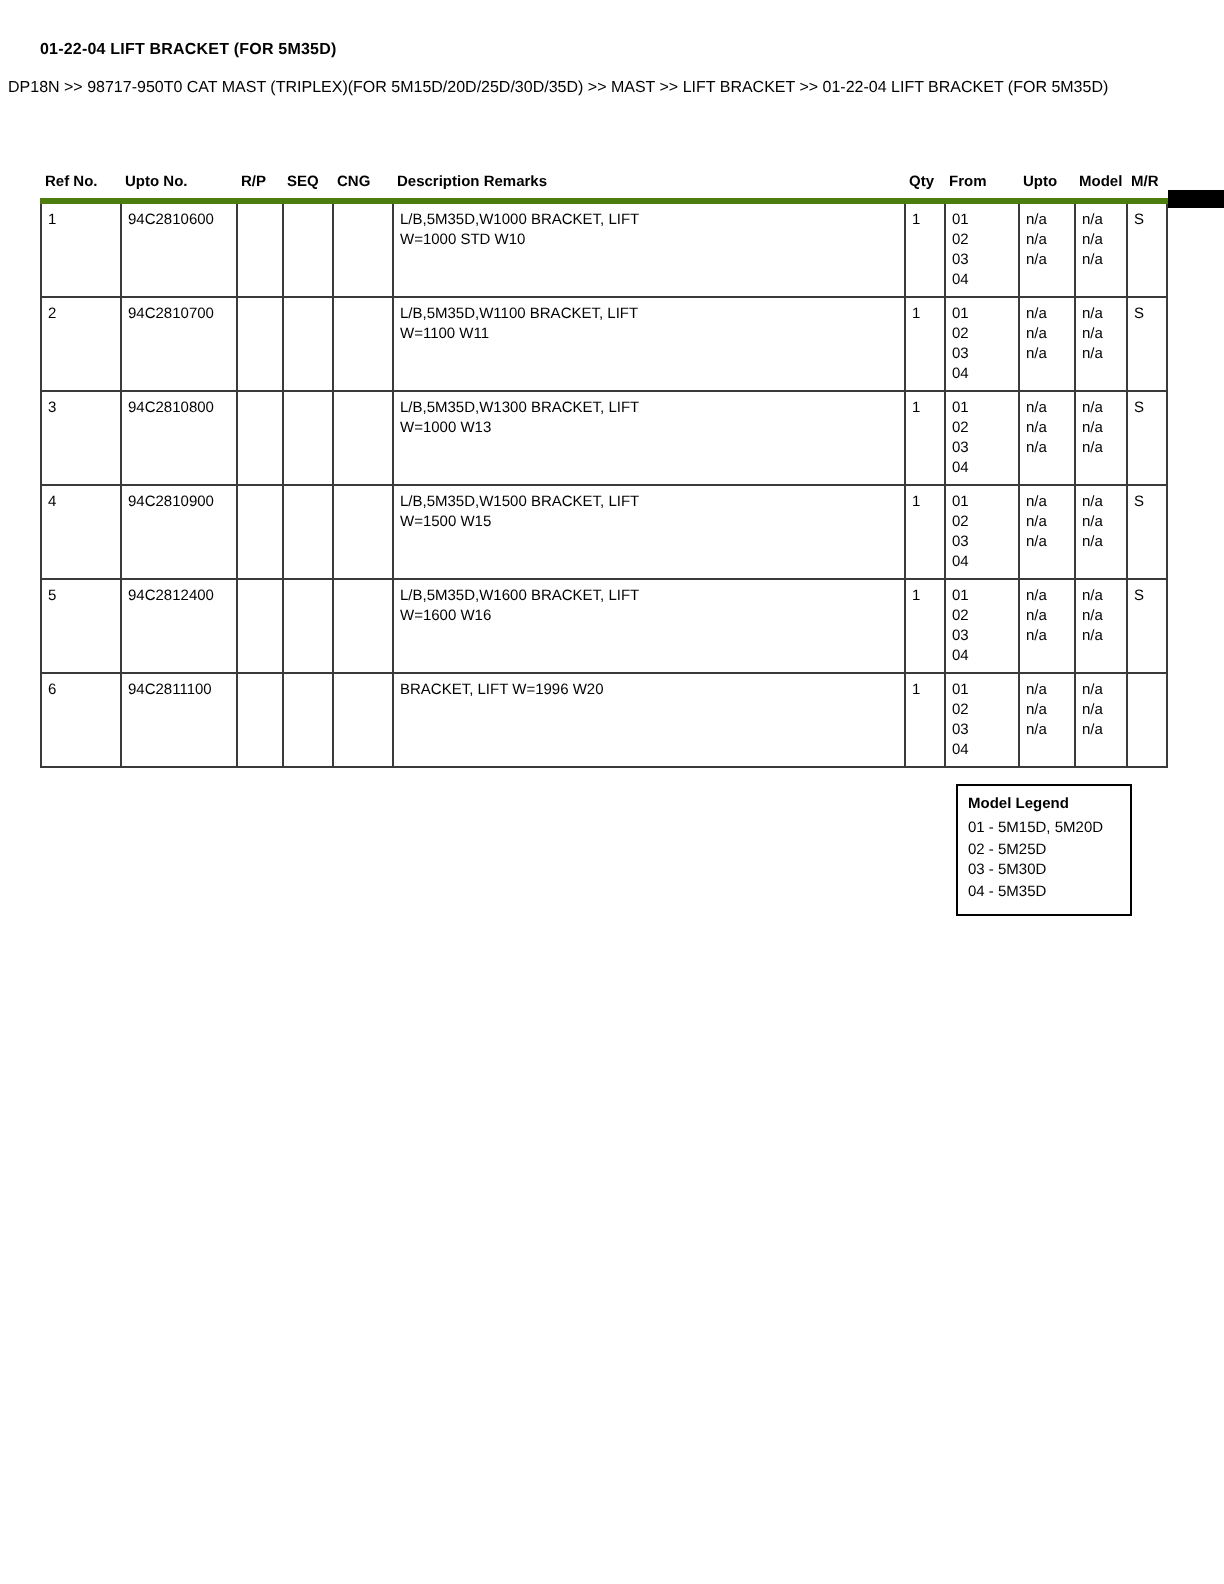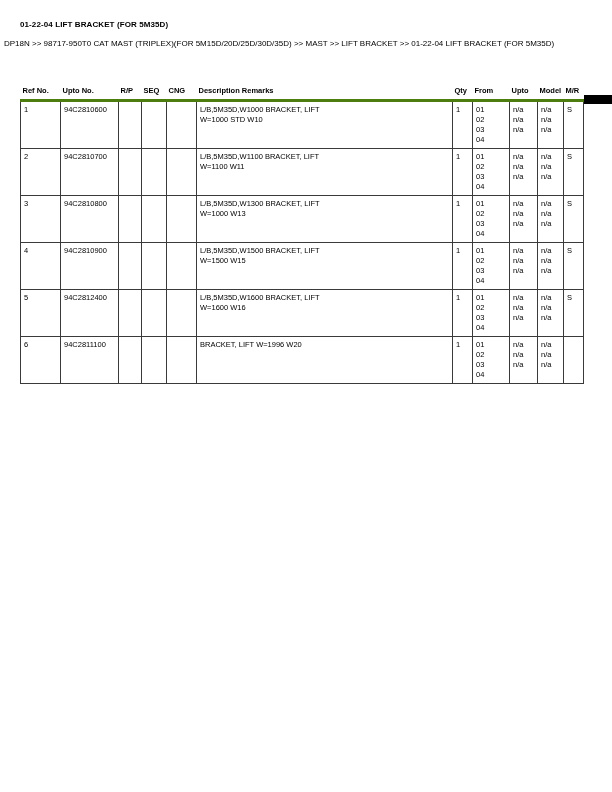--- a/index.html
+++ b/index.html
@@ -188,14 +188,23 @@
       <td>n/a
 n/a
 n/a</td>
       <td></td>
     </tr>
       </tbody>
   </table>
 
   <div class="edge-mark"></div>
 
+  <div class="legend-box">
+    <div class="legend-title">Model Legend</div>
+    <div id="legend-entries">
+        <div class="legend-entry">01 - 5M15D, 5M20D</div>
+        <div class="legend-entry">02 - 5M25D</div>
+        <div class="legend-entry">03 - 5M30D</div>
+        <div class="legend-entry">04 - 5M35D</div>
+      </div>
+  </div>
 
 </div>
 
 </body></html>

